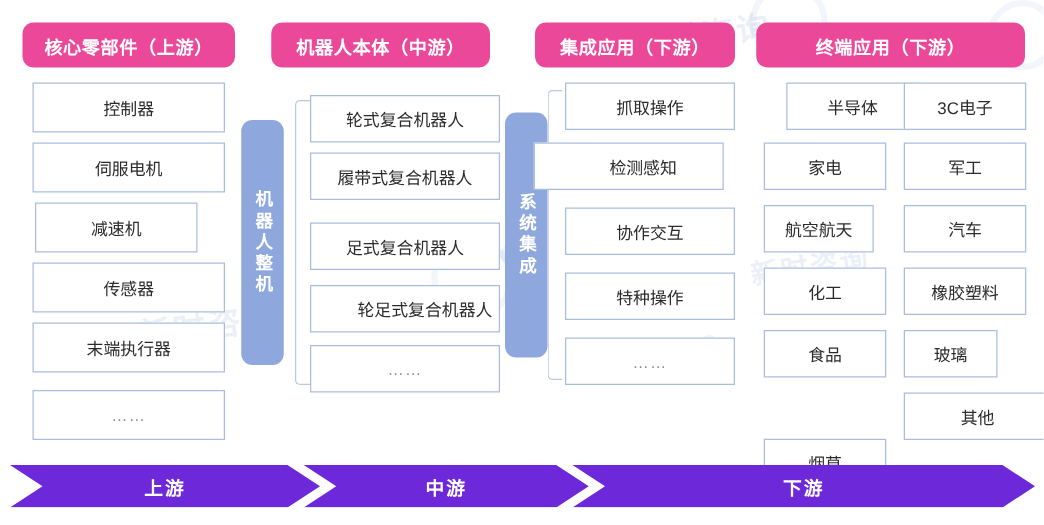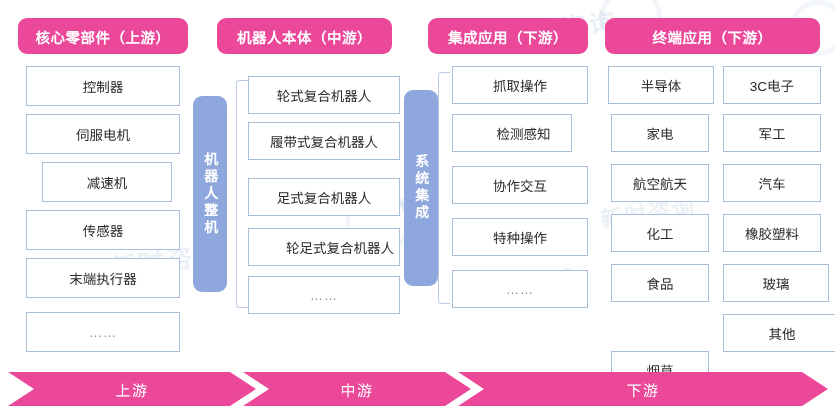--- a/index.html
+++ b/index.html
@@ -108,24 +108,24 @@
     border: 1px solid #b9c9e2;
     border-right: none;
     border-radius: 4px 0 0 4px;
     pointer-events: none;
   }
 
   
   .chev {
     position: absolute;
     box-sizing: border-box;
-    background: #ec4899;
+    background: #6d28d9;
     color: #ffffff;
     font-size: 15px;
-    font-weight: 400;
+    font-weight: 700;
     letter-spacing: 1.5px;
     display: flex;
     align-items: center;
     justify-content: center;
   }
   .chev.c1 {
     clip-path: polygon(0 0, calc(100% - 26px) 0, 100% 50%, calc(100% - 26px) 100%, 0 100%, 26px 50%);
   }
   .chev.c2 {
     clip-path: polygon(0 0, calc(100% - 26px) 0, 100% 50%, calc(100% - 26px) 100%, 0 100%, 26px 50%);
@@ -150,21 +150,21 @@
   <div class="wm-ring" style="left:345px; top:190px; width:56px; height:56px;"></div>
   <div class="wm-ring" style="left:790px; top:0px; width:46px; height:46px;"></div>
 
   <div class="hdr" style="left:18px;  top:18px; width:170px;">核心零部件（上游）</div>
   <div class="hdr" style="left:217px; top:18px; width:175px;">机器人本体（中游）</div>
   <div class="hdr" style="left:428px; top:18px; width:160px;">集成应用（下游）</div>
   <div class="hdr" style="left:605px; top:18px; width:215px;">终端应用（下游）</div>
 
   <div class="cell" style="left:26px; top:66px;  width:154px; height:40px;">控制器</div>
   <div class="cell" style="left:26px; top:114px; width:154px; height:40px;">伺服电机</div>
-  <div class="cell" style="left:42px; top:162px; width:130px; height:40px;">减速机</div>
+  <div class="cell" style="left:28px; top:162px; width:130px; height:40px;">减速机</div>
   <div class="cell" style="left:26px; top:210px; width:154px; height:40px;">传感器</div>
   <div class="cell" style="left:26px; top:258px; width:154px; height:40px;">末端执行器</div>
   <div class="cell dots" style="left:26px; top:312px; width:154px; height:40px;">……</div>
 
   <div class="vbar" style="left:193px; top:96px; width:34px; height:196px;">
     <span>机器人整机</span>
   </div>
   <div class="bracket" style="left:236px; top:80px; width:12px; height:228px;"></div>
 
   <div class="cell" style="left:248px; top:76px;  width:152px; height:38px;">轮式复合机器人</div>
@@ -172,36 +172,36 @@
   <div class="cell" style="left:248px; top:178px; width:152px; height:38px;">足式复合机器人</div>
   <div class="cell" style="left:248px; top:228px; width:152px; height:38px;padding-left:32px;">轮足式复合机器人</div>
   <div class="cell dots" style="left:248px; top:276px; width:152px; height:38px;">……</div>
 
   <div class="vbar" style="left:404px; top:90px; width:34px; height:196px;">
     <span>系统集成</span>
   </div>
   <div class="bracket" style="left:438px; top:72px; width:12px; height:232px;"></div>
 
   <div class="cell" style="left:452px; top:66px;  width:136px; height:38px;">抓取操作</div>
-  <div class="cell" style="left:452px; top:114px; width:120px; height:38px;padding-left:23px;">检测感知</div>
+  <div class="cell" style="left:427px; top:114px; width:152px; height:38px;padding-left:23px;">检测感知</div>
   <div class="cell" style="left:452px; top:166px; width:136px; height:38px;">协作交互</div>
   <div class="cell" style="left:452px; top:218px; width:136px; height:38px;">特种操作</div>
   <div class="cell dots" style="left:452px; top:270px; width:136px; height:38px;">……</div>
 
-  <div class="cell" style="left:608px; top:66px;  width:106px; height:38px;">半导体</div>
+  <div class="cell" style="left:629px; top:66px;  width:106px; height:38px;">半导体</div>
   <div class="cell" style="left:611px; top:114px; width:98px; height:38px;">家电</div>
-  <div class="cell" style="left:611px; top:164px; width:98px; height:38px;">航空航天</div>
+  <div class="cell" style="left:611px; top:164px; width:88px; height:38px;">航空航天</div>
   <div class="cell" style="left:611px; top:214px; width:98px; height:38px;">化工</div>
   <div class="cell" style="left:611px; top:264px; width:98px; height:38px;text-align:right;">食品</div>
   <div class="cell" style="left:611px; top:314px; width:98px; height:38px;margin-top:37px;">烟草</div>
 
   <div class="cell" style="left:723px; top:66px;  width:98px; height:38px;">3C电子</div>
   <div class="cell" style="left:723px; top:114px; width:98px; height:38px;">军工</div>
   <div class="cell" style="left:723px; top:164px; width:98px; height:38px;">汽车</div>
   <div class="cell" style="left:723px; top:214px; width:98px; height:38px;">橡胶塑料</div>
-  <div class="cell" style="left:723px; top:264px; width:106px; height:38px;text-align:center;">玻璃</div>
+  <div class="cell" style="left:723px; top:264px; width:75px; height:38px;text-align:center;">玻璃</div>
   <div class="cell" style="left:723px; top:314px; width:118px; height:38px;">其他</div>
 
   <div class="chev c1" style="left:8px;   top:372px; width:248px; height:34px;">上游</div>
   <div class="chev c2" style="left:243px; top:372px; width:228px; height:34px;">中游</div>
   <div class="chev c3" style="left:458px; top:372px; width:370px; height:34px;">下游</div>
 
 </div>
 
 </body></html>

